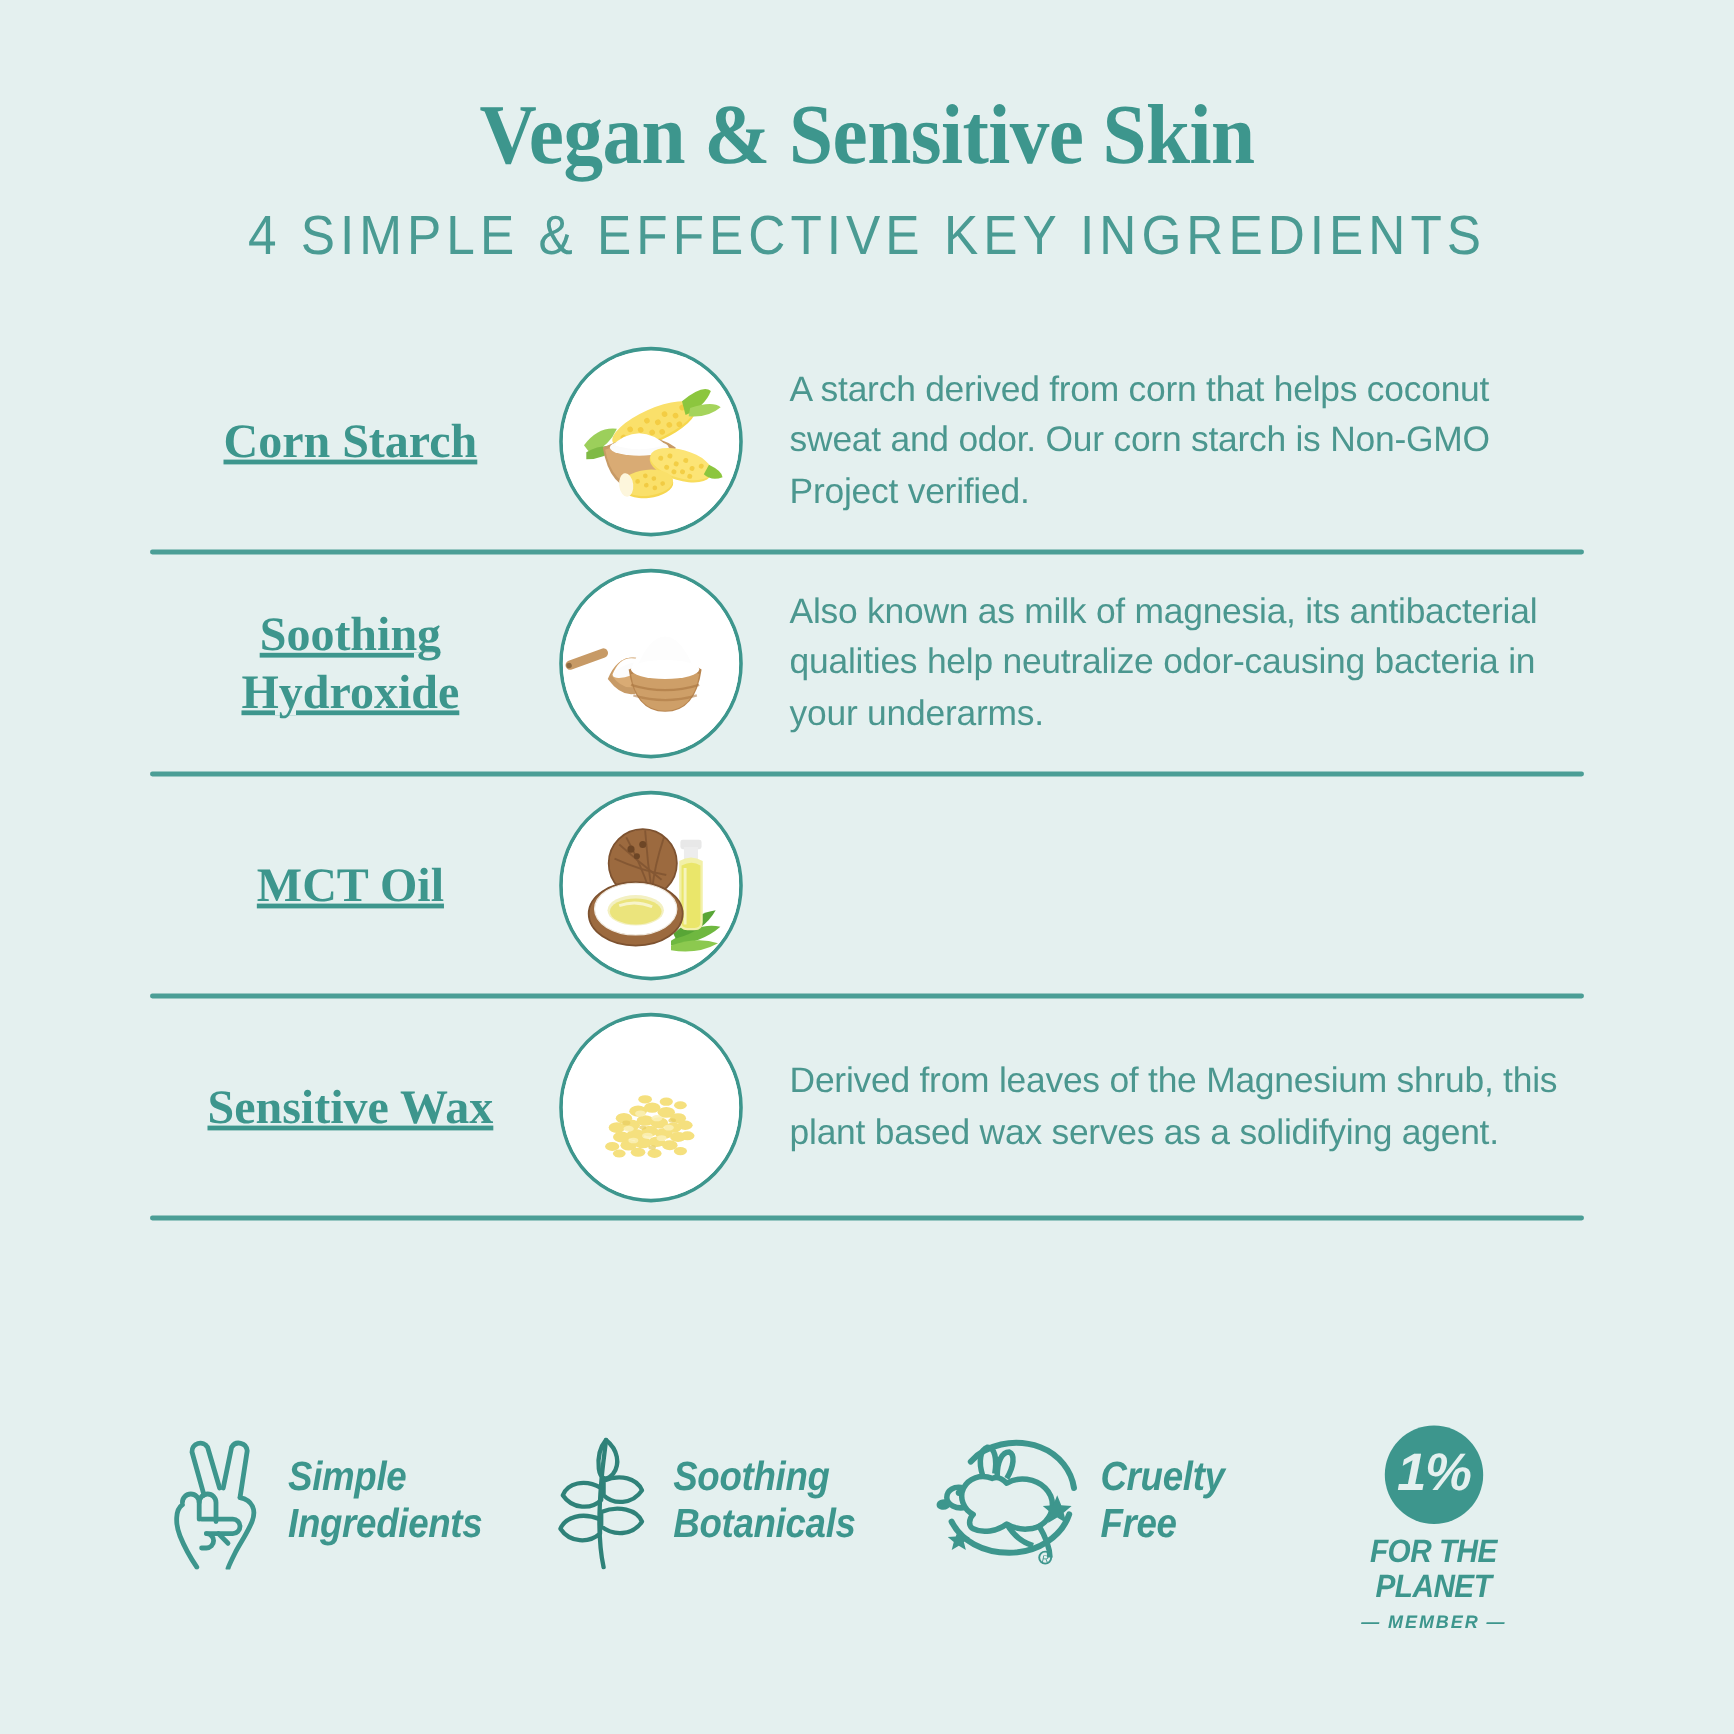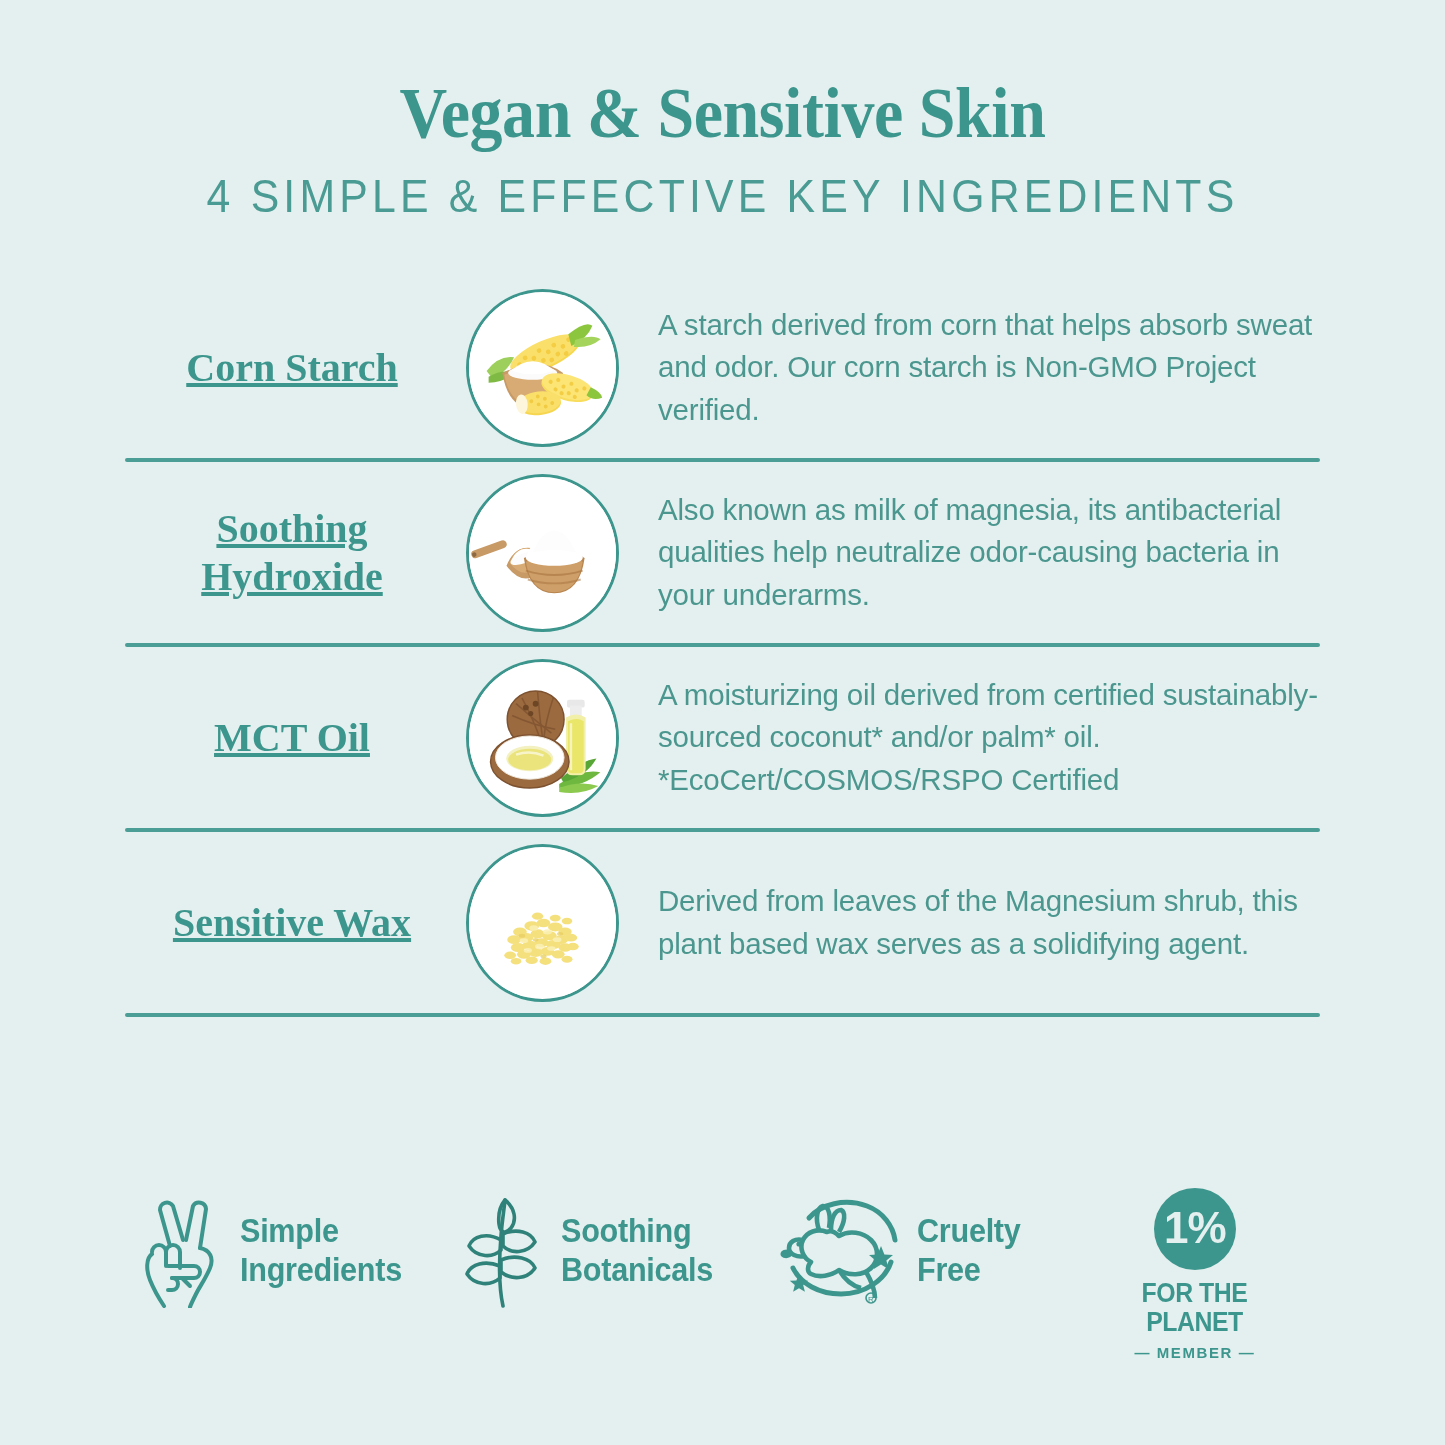--- a/index.html
+++ b/index.html
@@ -115,20 +115,21 @@
   .badges {
     position: absolute;
     left: 0;
     right: 0;
     top: 1188px;
     display: flex;
     align-items: flex-start;
     justify-content: space-between;
     padding: 0 120px;
     box-sizing: border-box;
+    font-style: italic;
   }
   .badge {
     display: flex;
     align-items: center;
     justify-content: center;
     gap: 10px;
   }
   .badge-simple { width: 330px; }
   .badge-botanicals { width: 320px; }
   .badge-cruelty { width: 330px; }
@@ -270,21 +271,21 @@
                   <circle cx="71" cy="112" r="2"></circle>
                 <circle cx="78" cy="107" r="2"></circle>
                   <circle cx="85" cy="112" r="2"></circle>
                 <circle cx="71" cy="104" r="2"></circle>
                   <circle cx="78" cy="115" r="2"></circle>
               </g>
             </g>
           </svg>
         </div>
       </div>
-      <div class="row-desc">A starch derived from corn that helps absorb sweat and odor. Our corn starch is Non-GMO Project verified.</div>
+      <div class="row-desc">A starch derived from corn that helps coconut sweat and odor. Our corn starch is Non-GMO Project verified.</div>
     </div>
 
     <div class="divider"></div>
 
     <div class="row">
       <div class="row-name">Soothing Hydroxide</div>
       <div class="row-thumb">
         <div class="circle">
           <svg viewBox="0 0 150 150" xmlns="http://www.w3.org/2000/svg">
             <rect width="150" height="150" fill="#ffffff"></rect>
@@ -357,21 +358,20 @@
               <ellipse cx="62" cy="99" rx="40" ry="27" fill="none" stroke="#7d5230" stroke-width="1.5"></ellipse>
               <ellipse cx="62" cy="95" rx="35" ry="22" fill="#ffffff"></ellipse>
               <ellipse cx="62" cy="95" rx="35" ry="22" fill="none" stroke="#efe9df" stroke-width="1"></ellipse>
               <ellipse cx="62" cy="96" rx="24" ry="13" fill="#f3f0c2"></ellipse>
               <ellipse cx="62" cy="97" rx="22" ry="11" fill="#ebe47c"></ellipse>
               <path d="M48 92 q14 -5 28 1" stroke="#ffffff" stroke-width="2.5" opacity="0.6" fill="none"></path>
             </g>
           </svg>
         </div>
       </div>
-      <div class="row-desc">A moisturizing oil derived from certified sustainably-sourced coconut* and/or palm* oil. *EcoCert/COSMOS/RSPO Certified</div>
     </div>
 
     <div class="divider"></div>
 
     <div class="row">
       <div class="row-name">Sensitive Wax</div>
       <div class="row-thumb">
         <div class="circle">
           <svg viewBox="0 0 150 150" xmlns="http://www.w3.org/2000/svg">
             <rect width="150" height="150" fill="#ffffff"></rect>

